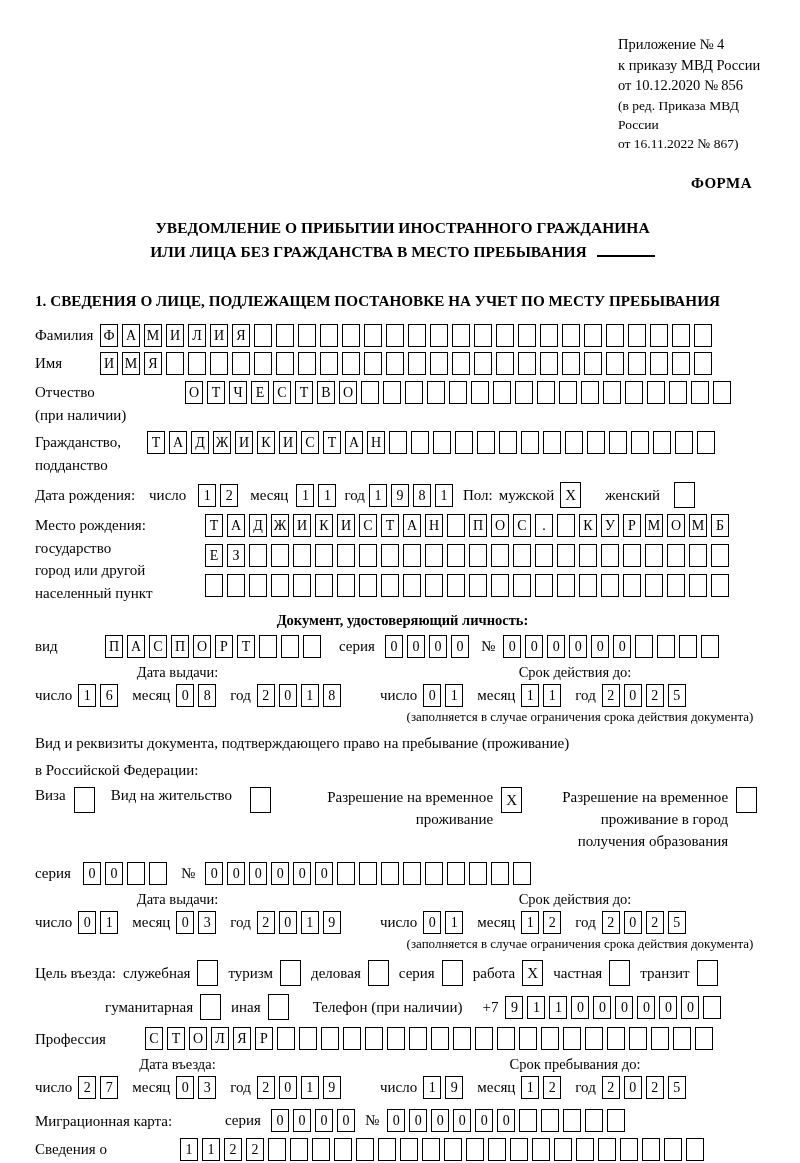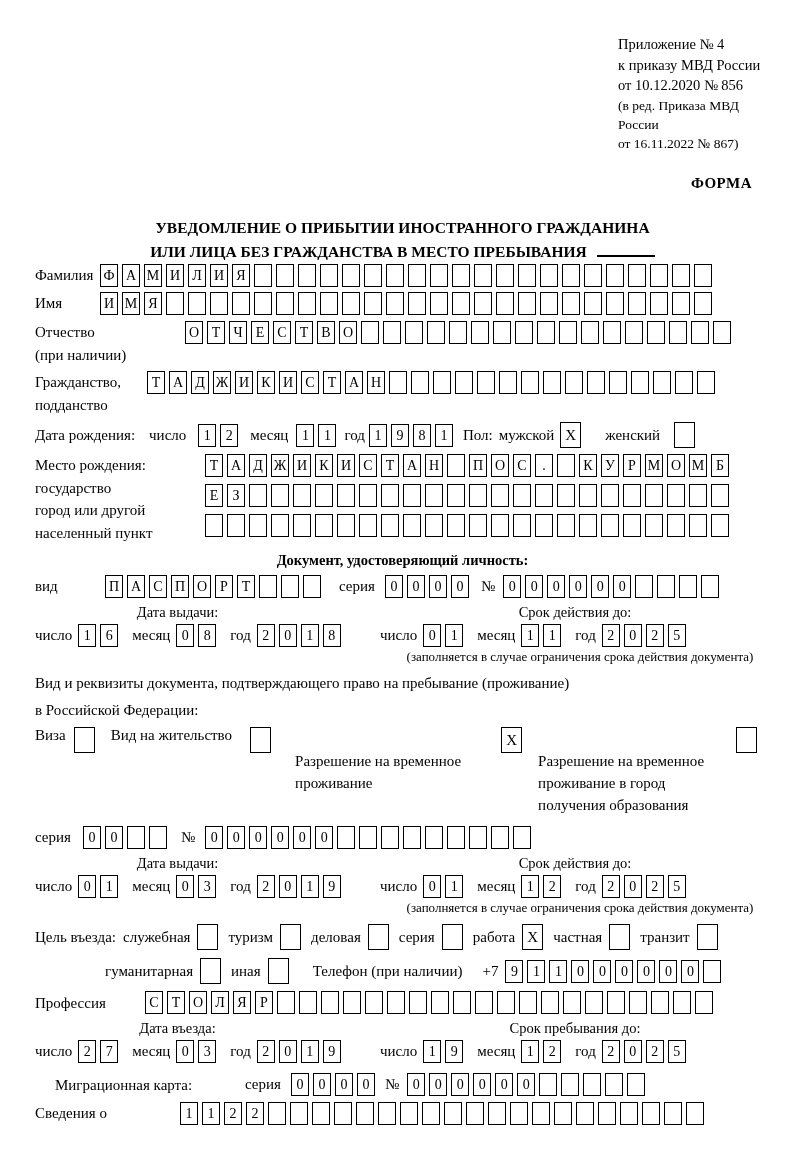--- a/index.html
+++ b/index.html
@@ -33,25 +33,25 @@
   .drow{display:flex;align-items:center;}
   .drow .lbl{margin-right:6px;}
   .drow .cells{margin-right:10px;}
   .date-note{font-size:13px;margin-left:335px;width:420px;text-align:center;margin-top:2px;margin-bottom:4px;}
   
   .doc-head{text-align:center;font-weight:bold;font-size:14.5px;margin:8px 0 6px 0;}
   .intro{font-size:15px;margin-top:10px;margin-bottom:4px;}
   .opts{display:flex;align-items:flex-start;margin-top:8px;margin-bottom:10px;}
   .opt{display:flex;align-items:flex-start;}
   .opt .olabel{font-size:15px;margin-right:8px;}
-  .opt .olabel.center{text-align:left;line-height:1.45;margin-top:24px;} .gap16{margin-left:16px;} .gap24{margin-left:24px;}
+  .opt .olabel.center{text-align:right;line-height:1.45;} .gap16{margin-left:16px;} .gap24{margin-left:24px;}
   .purpose{display:flex;align-items:center;margin-top:8px;margin-bottom:7px;flex-wrap:nowrap;}
   .purpose .lbl{margin-right:7px;}
   .purpose .cb{margin-right:10px;}
-  .mt6{margin-top:6px;} .mt10{margin-top:10px;margin-left:20px;}
+  .mt6{margin-top:6px;} .mt10{margin-top:10px;}
 </style>
 </head>
 <body>
 
 <div class="page">
 
   <div class="apx">
     <div>Приложение № 4</div>
     <div>к приказу МВД России</div>
     <div>от 10.12.2020 № 856</div>
@@ -60,20 +60,21 @@
     <div>(в ред. Приказа МВД России</div>
     <div>от 16.11.2022 № 867)</div>
   </div>
   <div class="forma">ФОРМА</div>
 
   <div class="title">
     <div>УВЕДОМЛЕНИЕ О ПРИБЫТИИ ИНОСТРАННОГО ГРАЖДАНИНА</div>
     <div><span>ИЛИ ЛИЦА БЕЗ ГРАЖДАНСТВА В МЕСТО ПРЕБЫВАНИЯ</span><span class="title-underline"></span></div>
   </div>
 
+  <div class="sec-head">1. СВЕДЕНИЯ О ЛИЦЕ, ПОДЛЕЖАЩЕМ ПОСТАНОВКЕ НА УЧЕТ ПО МЕСТУ ПРЕБЫВАНИЯ</div>
 
   <div class="row">
     <div class="lblcol" style="width:65px;">Фамилия</div>
     <span class="cells">
         <span class="cell">Ф</span>
         <span class="cell">А</span>
         <span class="cell">М</span>
         <span class="cell">И</span>
         <span class="cell">Л</span>
         <span class="cell">И</span>

